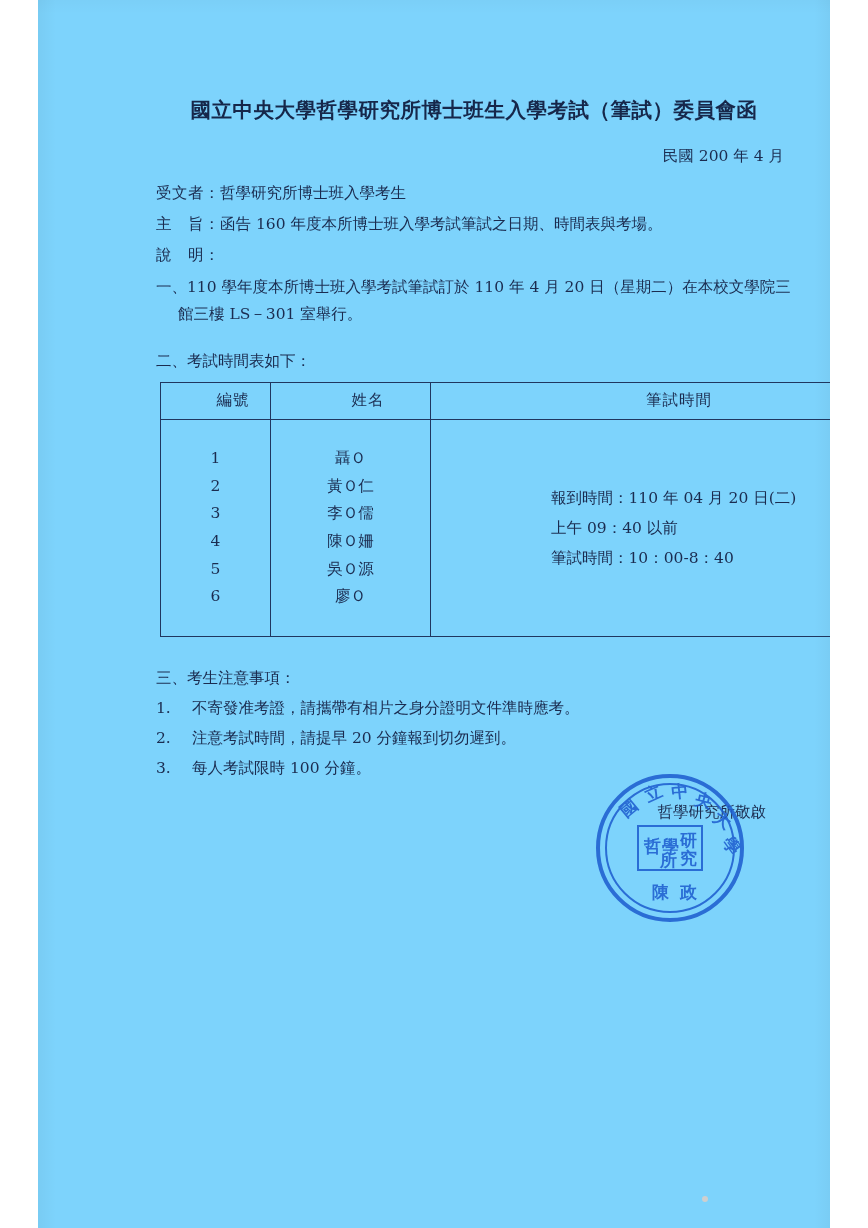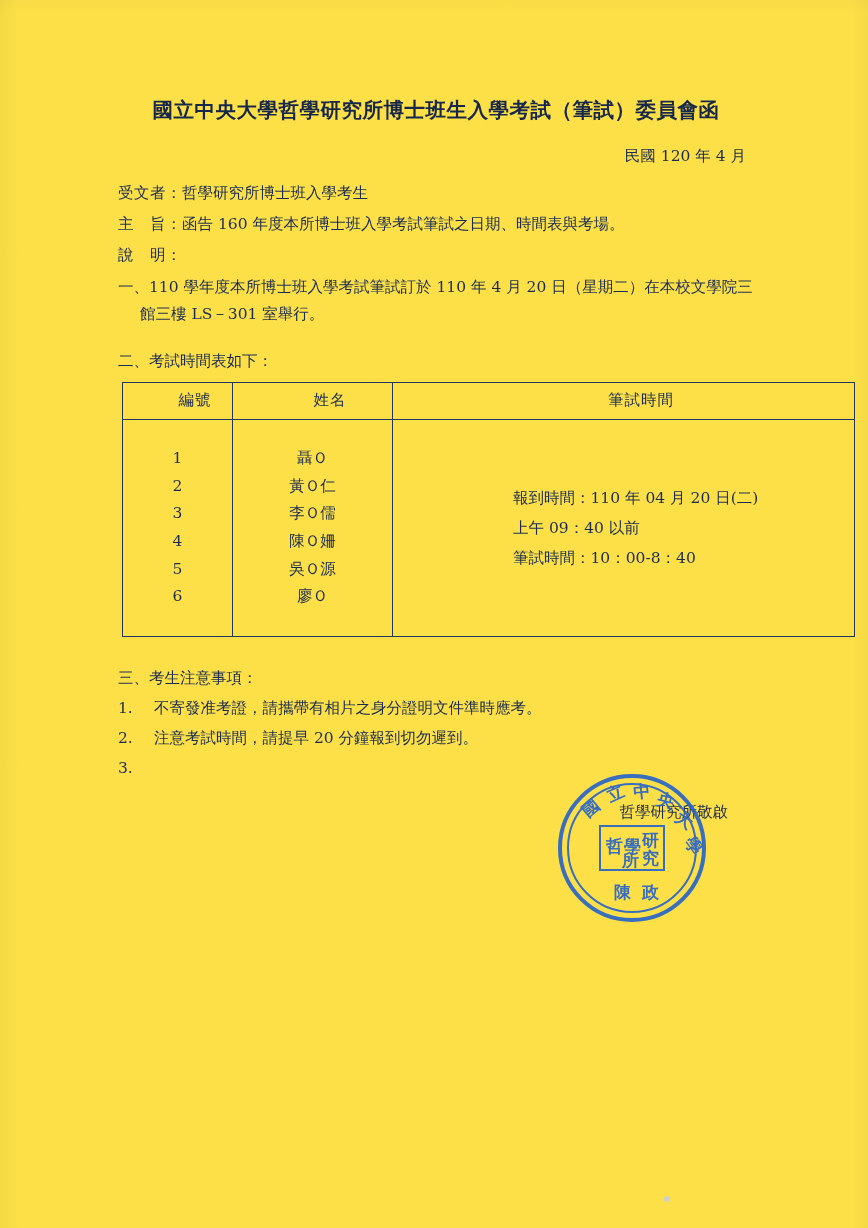--- a/index.html
+++ b/index.html
@@ -6,24 +6,24 @@
     margin: 0;
     padding: 0;
     background: #ffffff;
   }
   body {
     font-family: "DejaVu Serif", "Liberation Serif", serif;
     color: #1a2a4a;
   }
   .page {
     position: relative;
-    width: 868px;
+    width: 792px;
     height: 1228px;
     margin: 0 auto;
-    background: #fde047;
+    background: #7dd3fc;
     overflow: hidden;
   }
   
   .page::before {
     content: "";
     position: absolute;
     inset: 0;
     background:
       linear-gradient(90deg, rgba(0,0,0,0.035) 0px, rgba(0,0,0,0.0) 18px),
       linear-gradient(270deg, rgba(0,0,0,0.03) 0px, rgba(0,0,0,0.0) 16px),
@@ -180,21 +180,21 @@
 </style>
 </head>
 <body>
 
 <div class="page">
 
   <div class="content">
 
     <h1 class="doc-title">國立中央大學哲學研究所博士班生入學考試（筆試）委員會函</h1>
 
-    <div class="date-line">民國 120 年 4 月</div>
+    <div class="date-line">民國 200 年 4 月</div>
 
     <div class="field-row">
       <span class="field-label">受文者：</span>
       <span class="field-value">哲學研究所博士班入學考生</span>
     </div>
 
     <div class="field-row">
       <span class="field-label">主　旨：</span>
       <span class="field-value">函告 160 年度本所博士班入學考試筆試之日期、時間表與考場。</span>
     </div>
@@ -254,20 +254,21 @@
       <li>
         <span class="num">1.</span>
         <span>不寄發准考證，請攜帶有相片之身分證明文件準時應考。</span>
       </li>
       <li>
         <span class="num">2.</span>
         <span>注意考試時間，請提早 20 分鐘報到切勿遲到。</span>
       </li>
       <li>
         <span class="num">3.</span>
+        <span>每人考試限時 100 分鐘。</span>
       </li>
     </ol>
 
     <div class="signature">哲學研究所敬啟</div>
 
   </div>
 
   <div class="seal">
     <svg width="152" height="152" viewBox="0 0 152 152" xmlns="http://www.w3.org/2000/svg">
       <circle cx="76" cy="76" r="72" fill="none" stroke="#1f5fd0" stroke-width="4"></circle>

